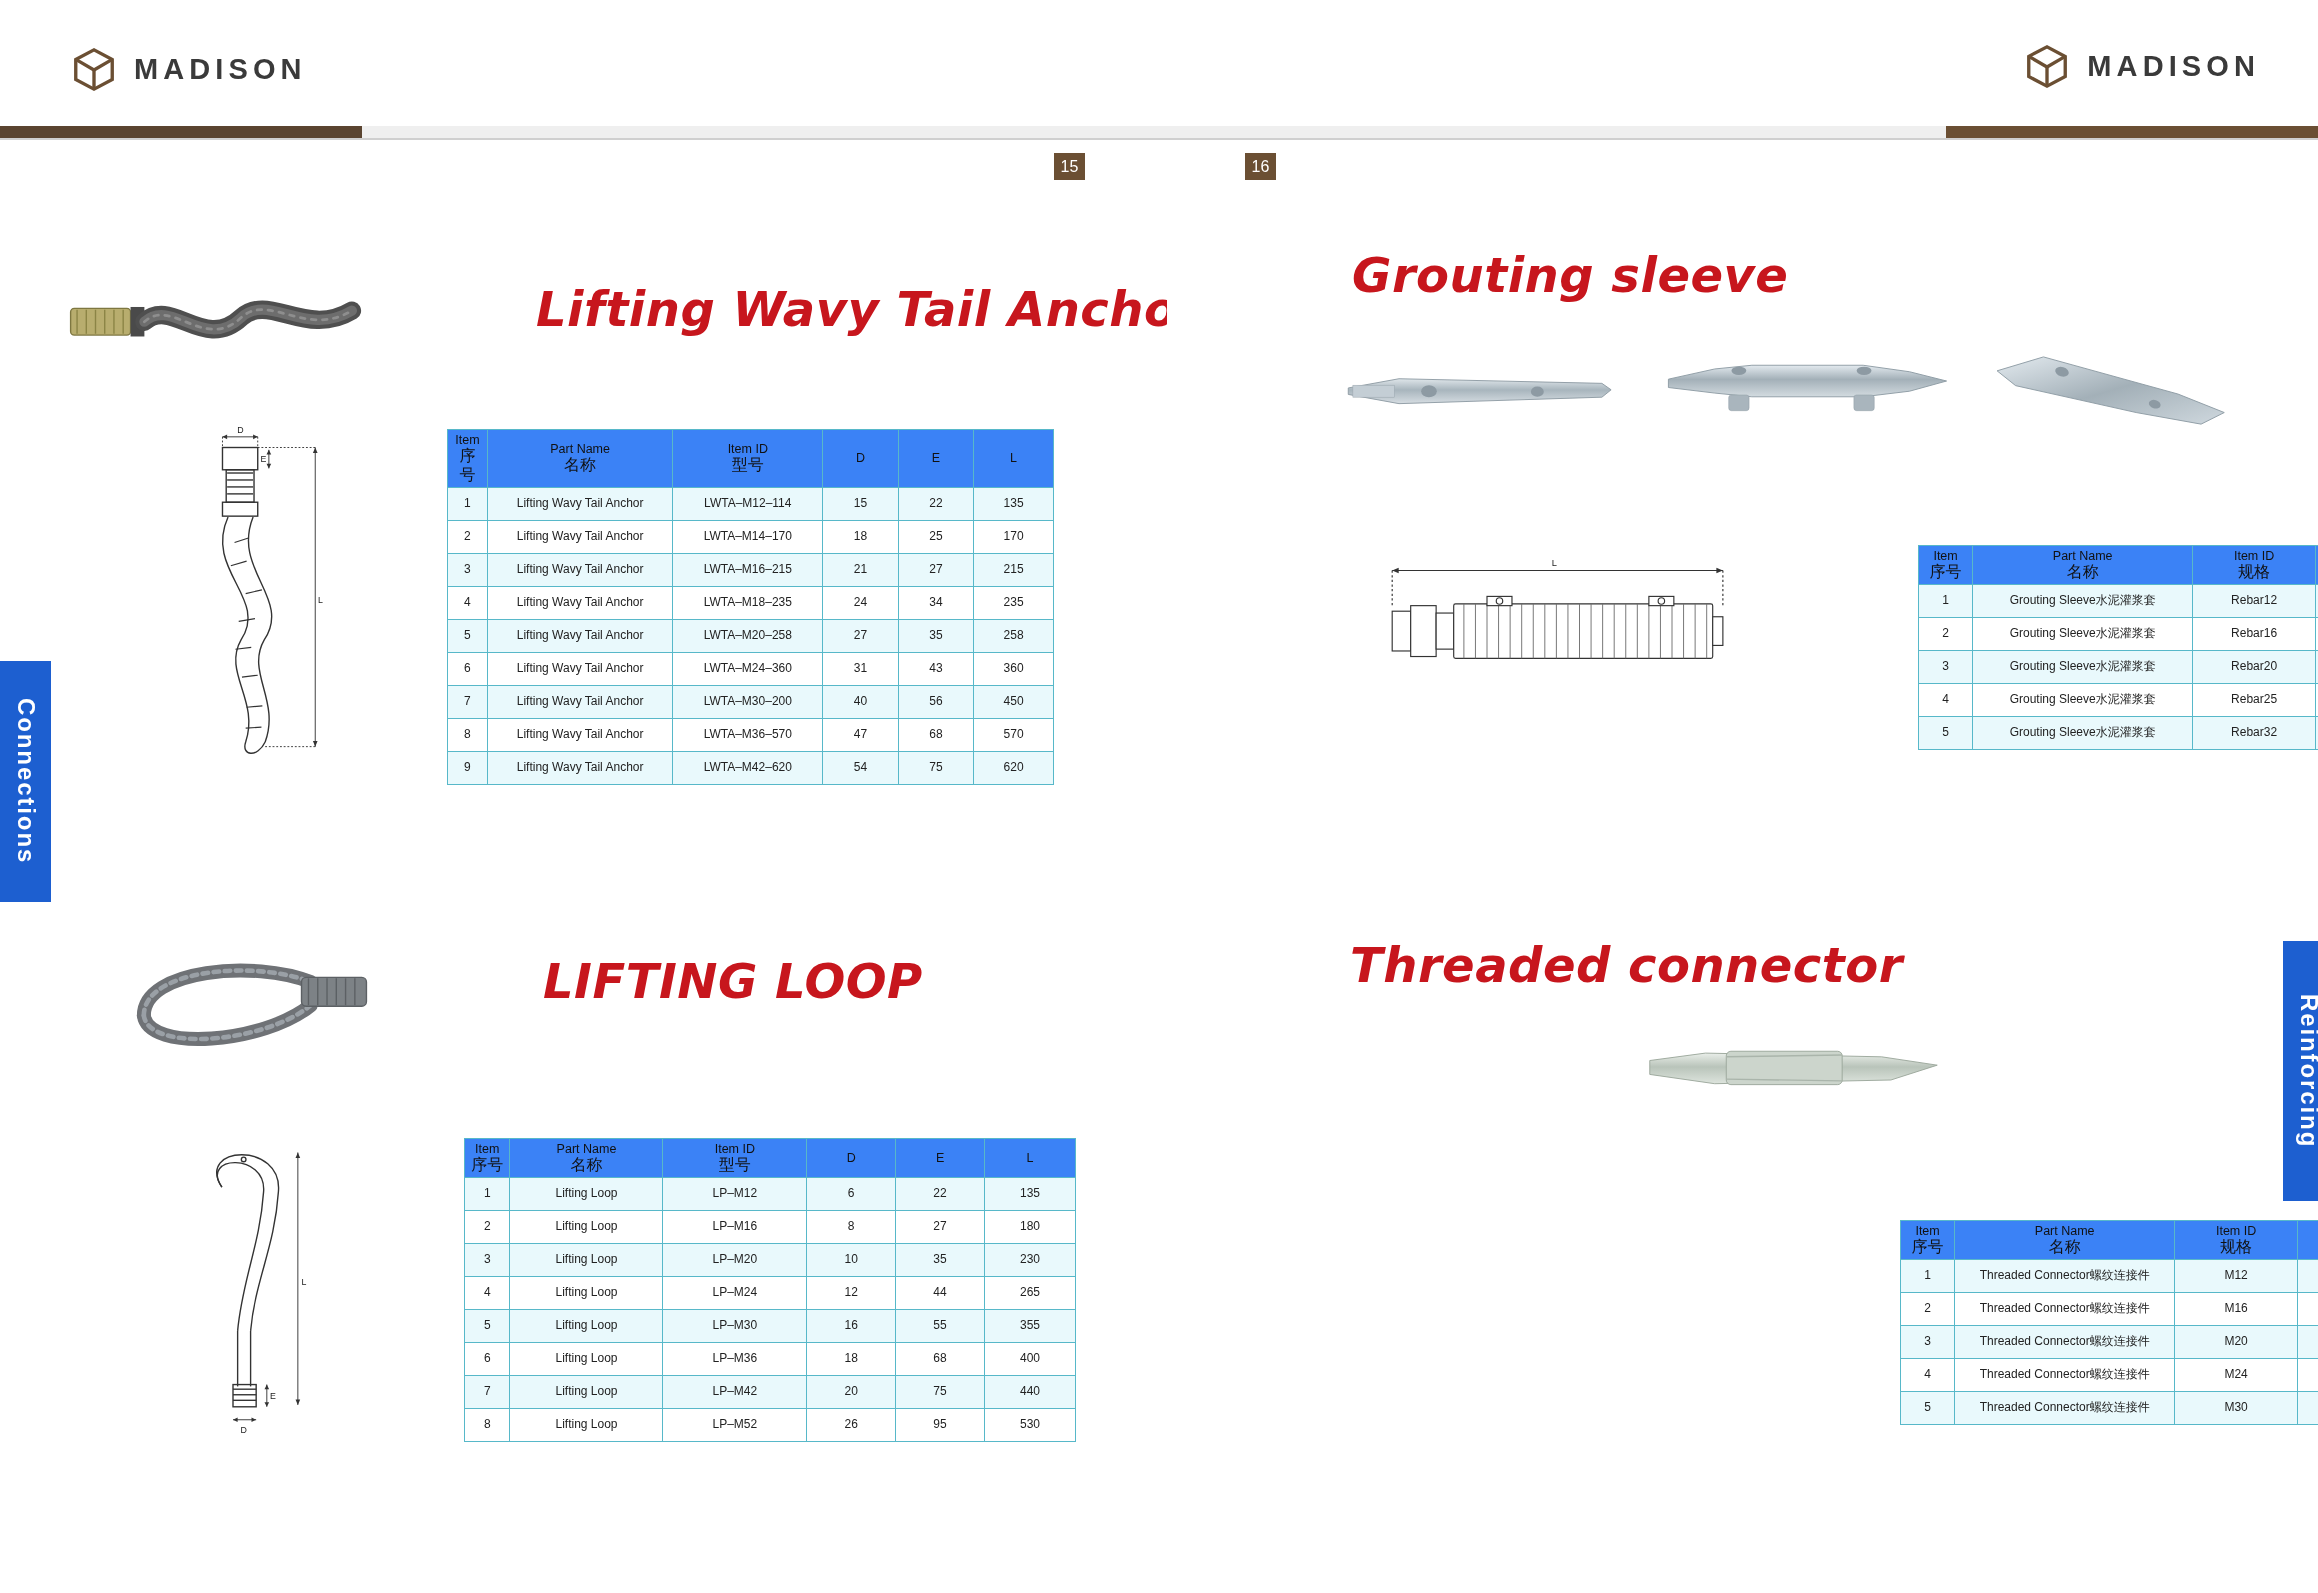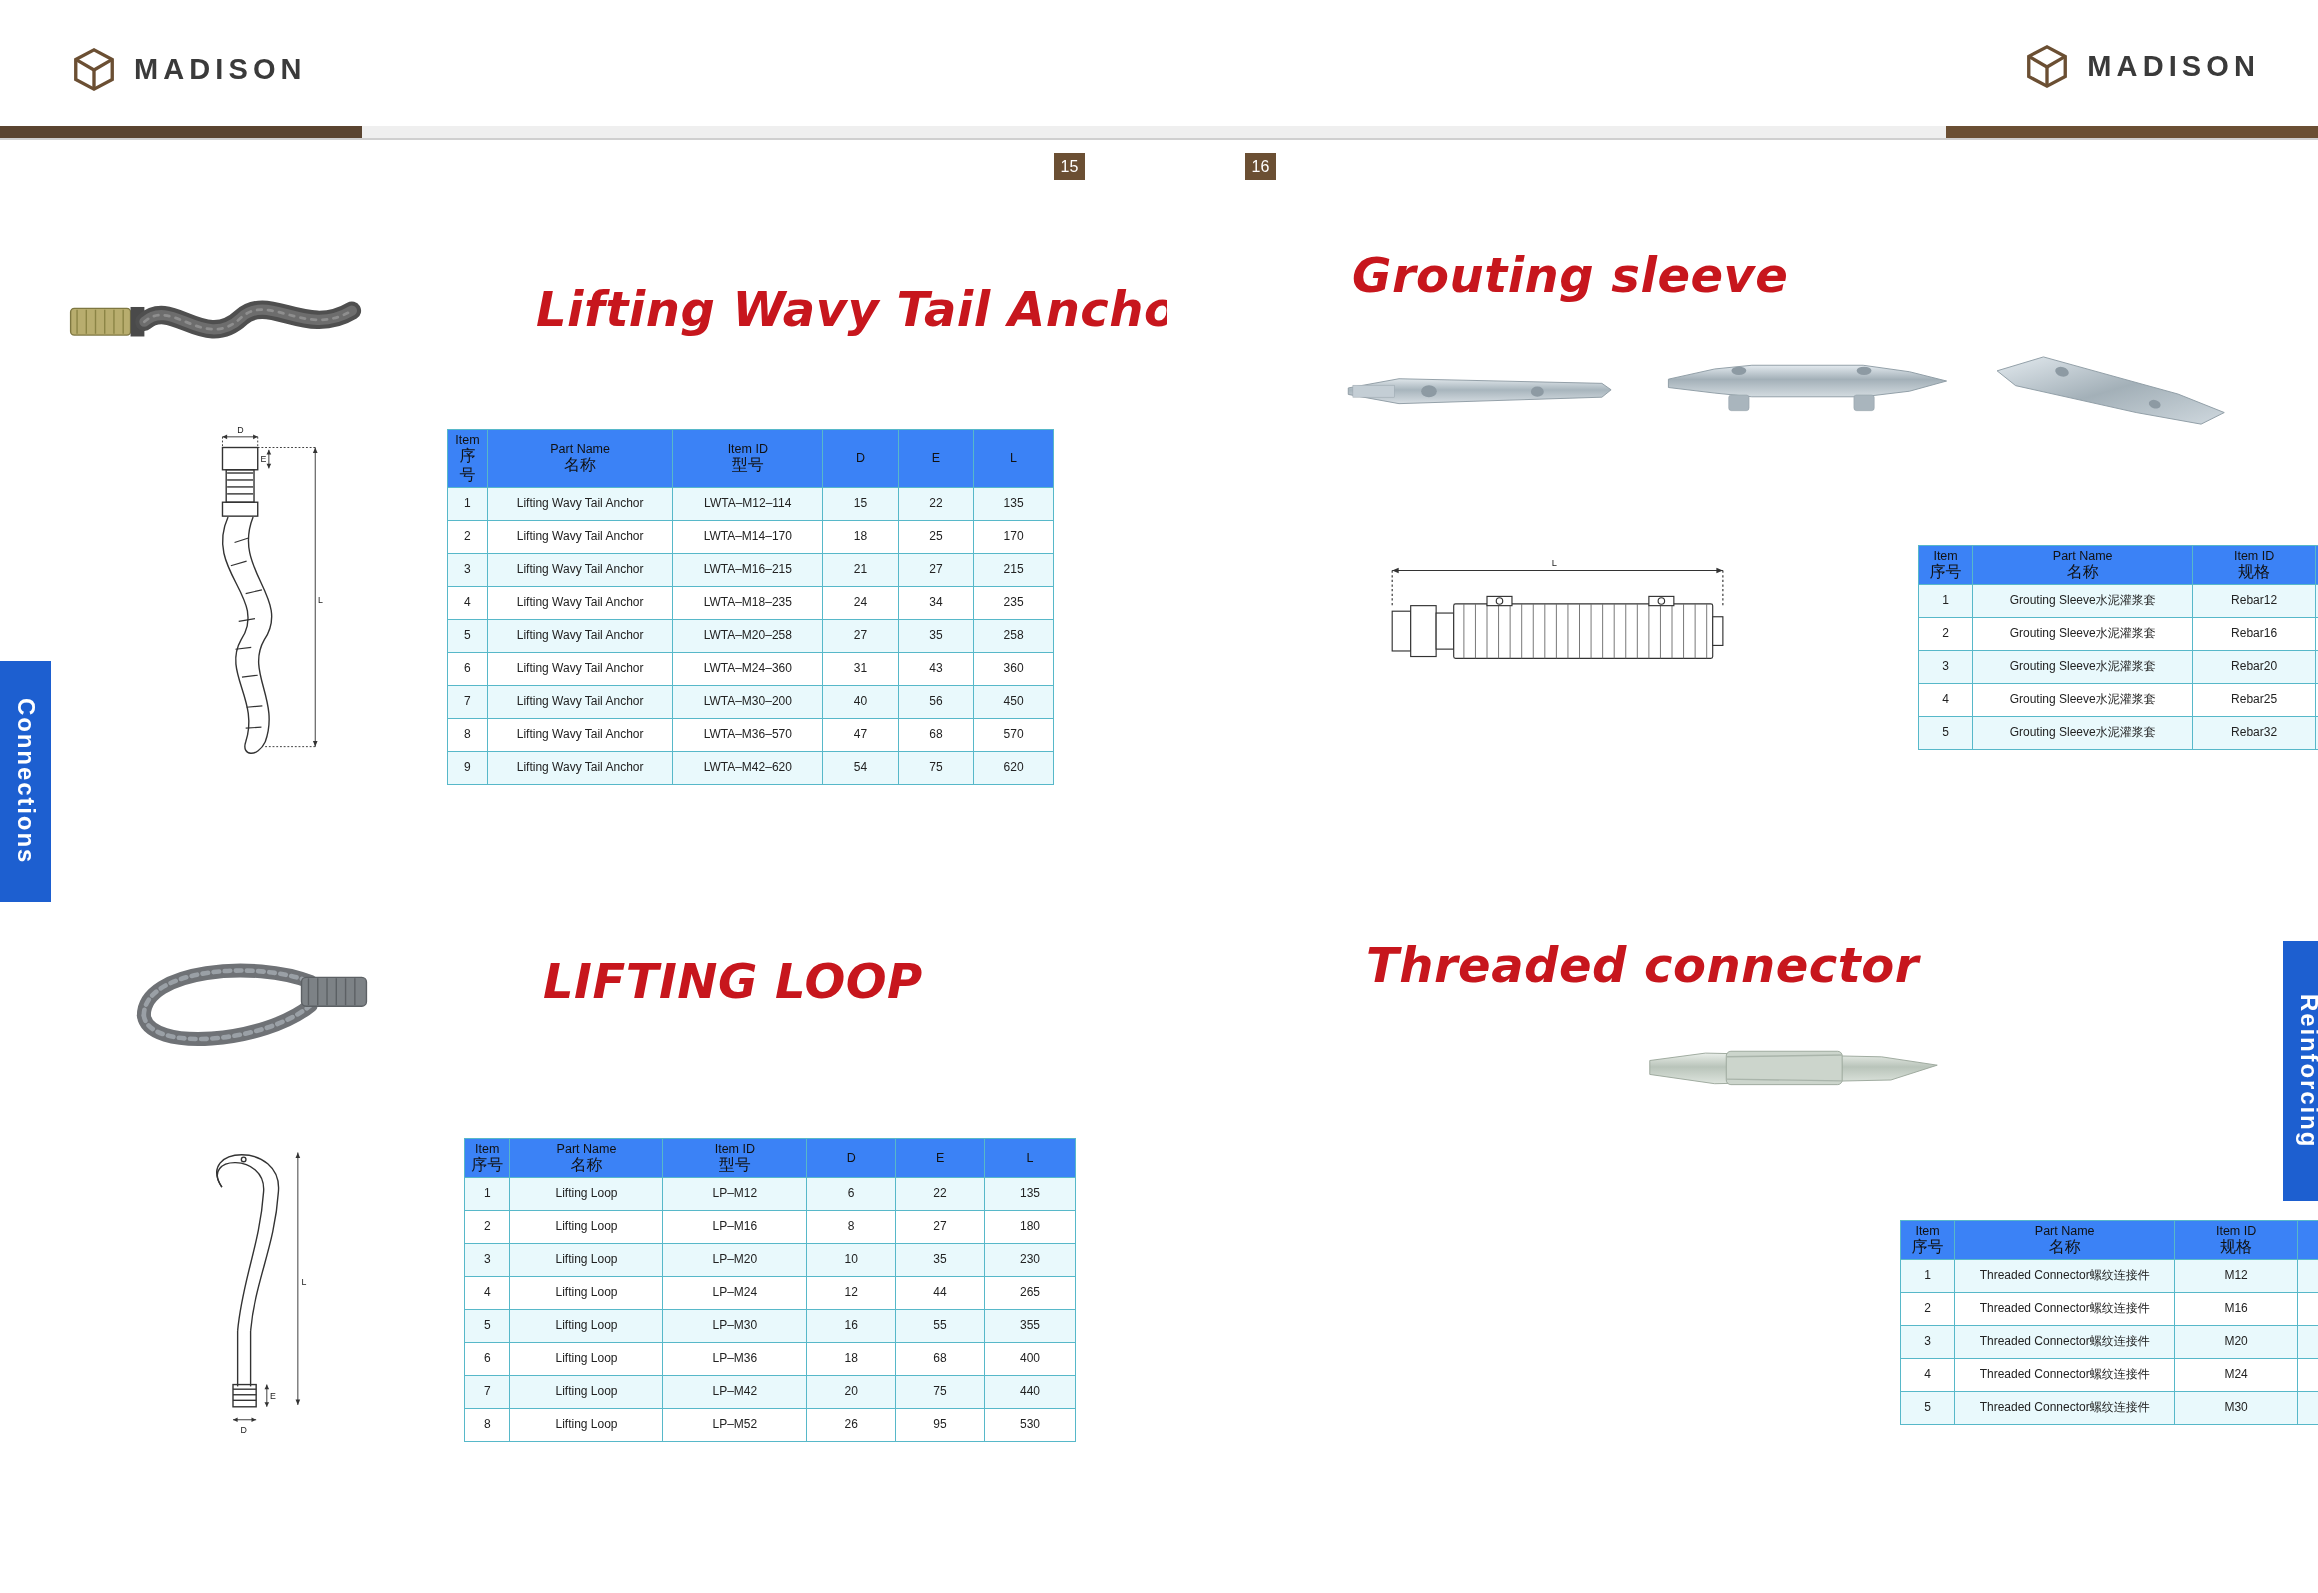--- a/index.html
+++ b/index.html
@@ -588,21 +588,21 @@
         </tr>
         <tr>
           <td>5</td>
           <td>Grouting Sleeve水泥灌浆套</td>
           <td>Rebar32</td>
           <td>562.9</td>
         </tr>
       </tbody>
   </table>
 
-  <div class="sec-title" style="top:937px; left:183px;margin-left:16px;">Threaded connector</div>
+  <div class="sec-title" style="top:937px; left:183px;">Threaded connector</div>
 
   <div class="art" style="top:1029px; left:464px; width:325px; height:102px;">
     <svg viewBox="0 0 700 220" width="325" height="102">
       <defs>
         <linearGradient id="tcA" x1="0" y1="0" x2="0" y2="1">
           <stop offset="0%" stop-color="#e9eee9"></stop>
             <stop offset="45%" stop-color="#b9c4ba"></stop>
           <stop offset="100%" stop-color="#dde4dd"></stop>
         </linearGradient>
       </defs>

